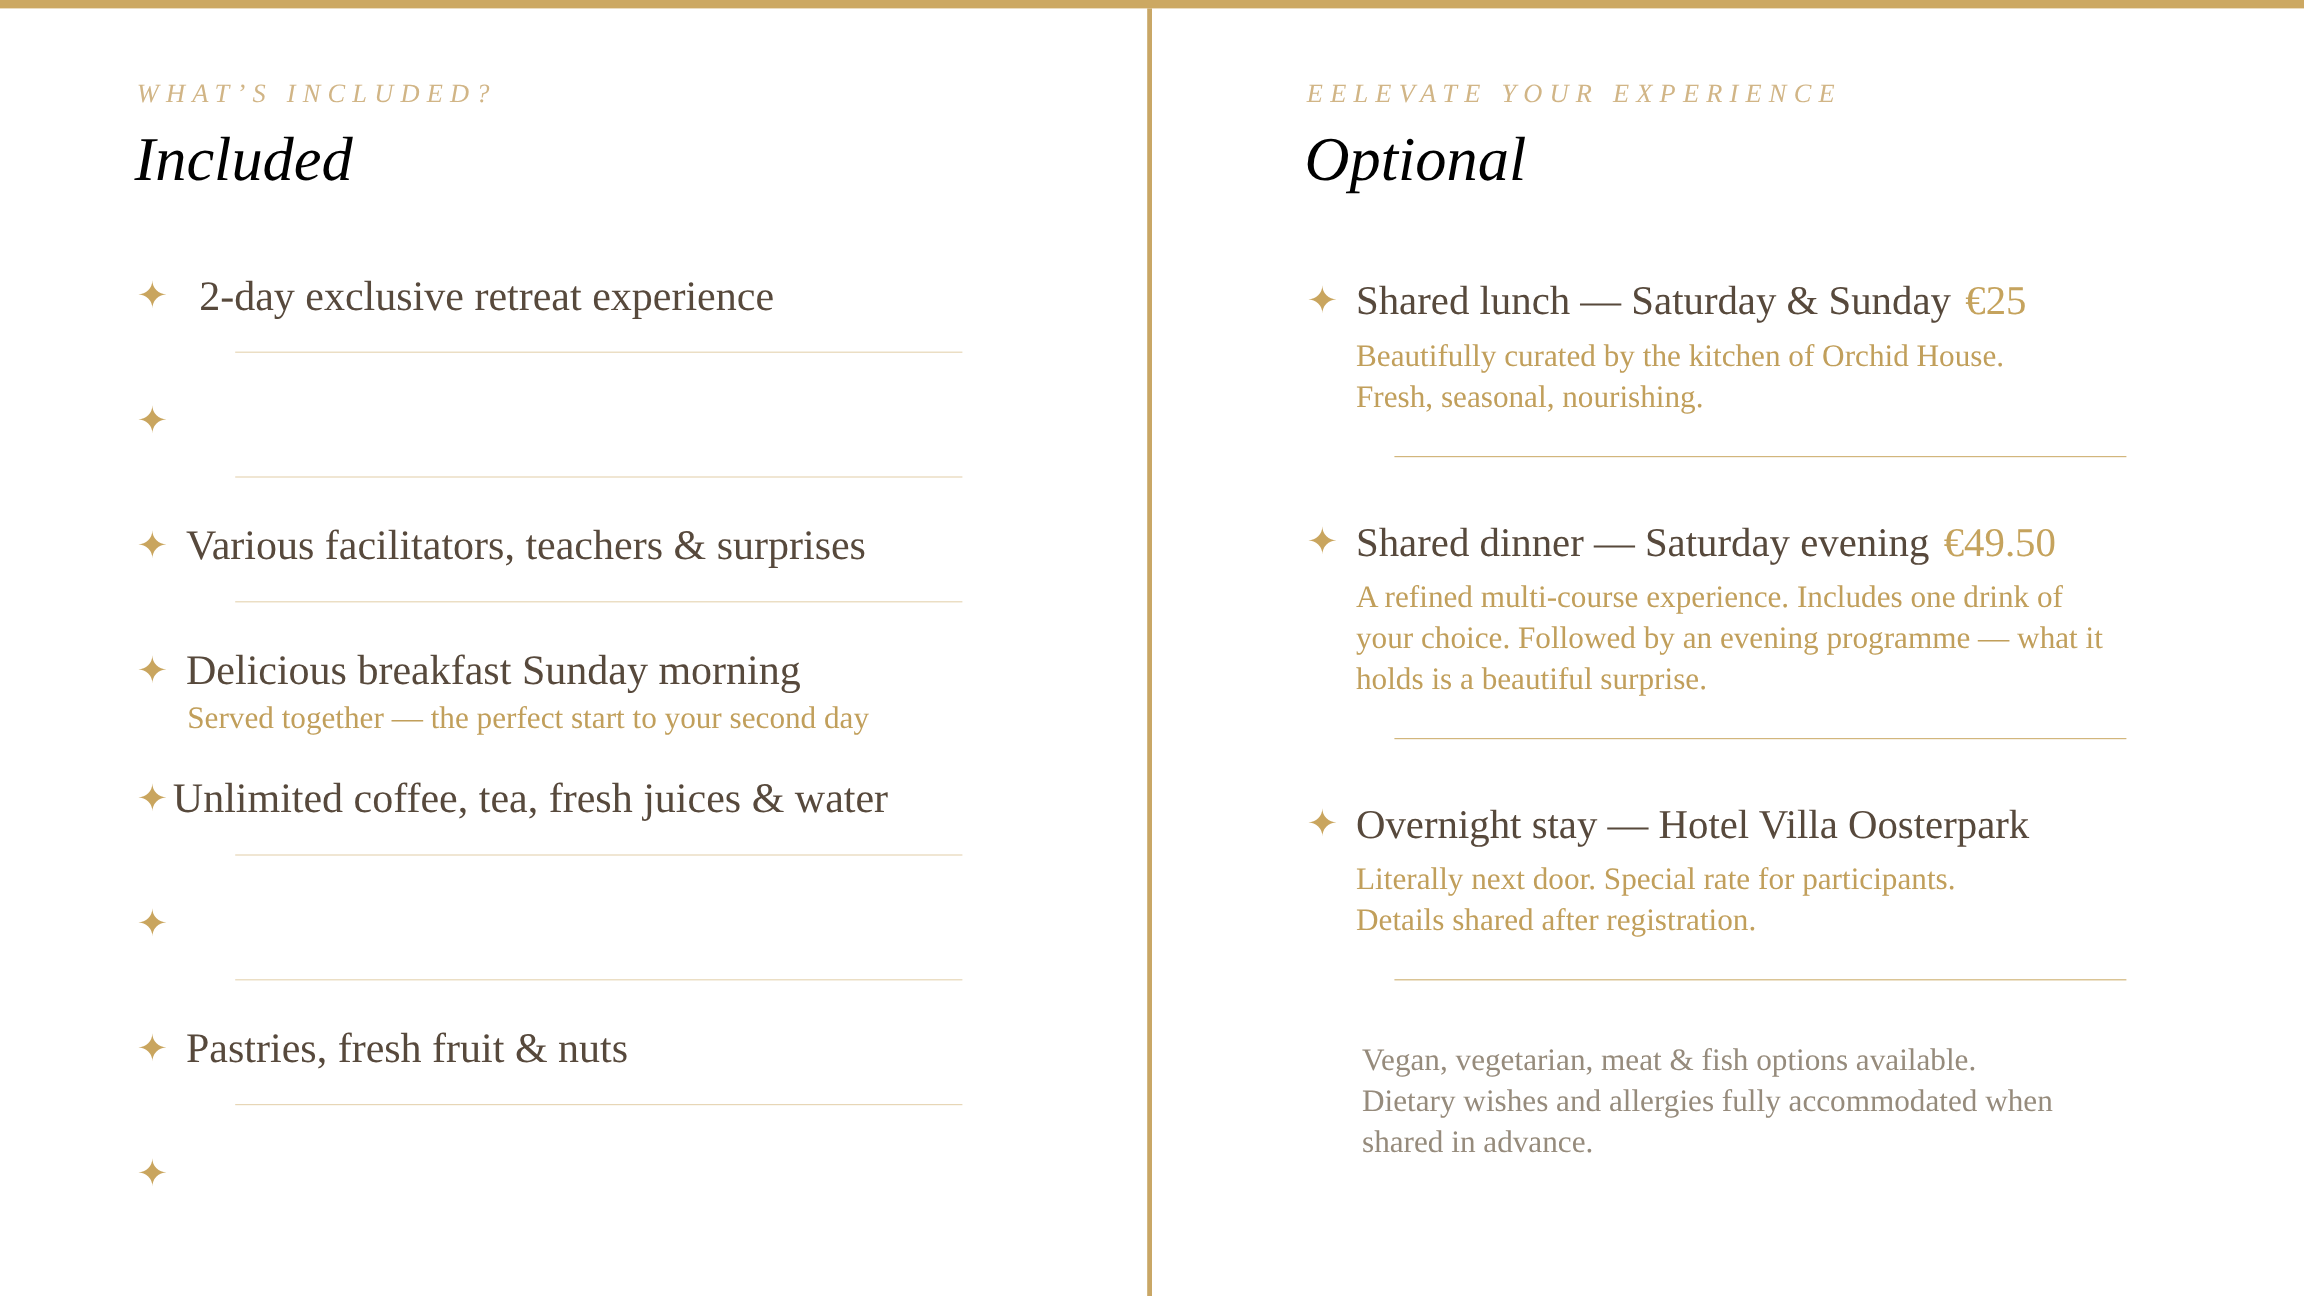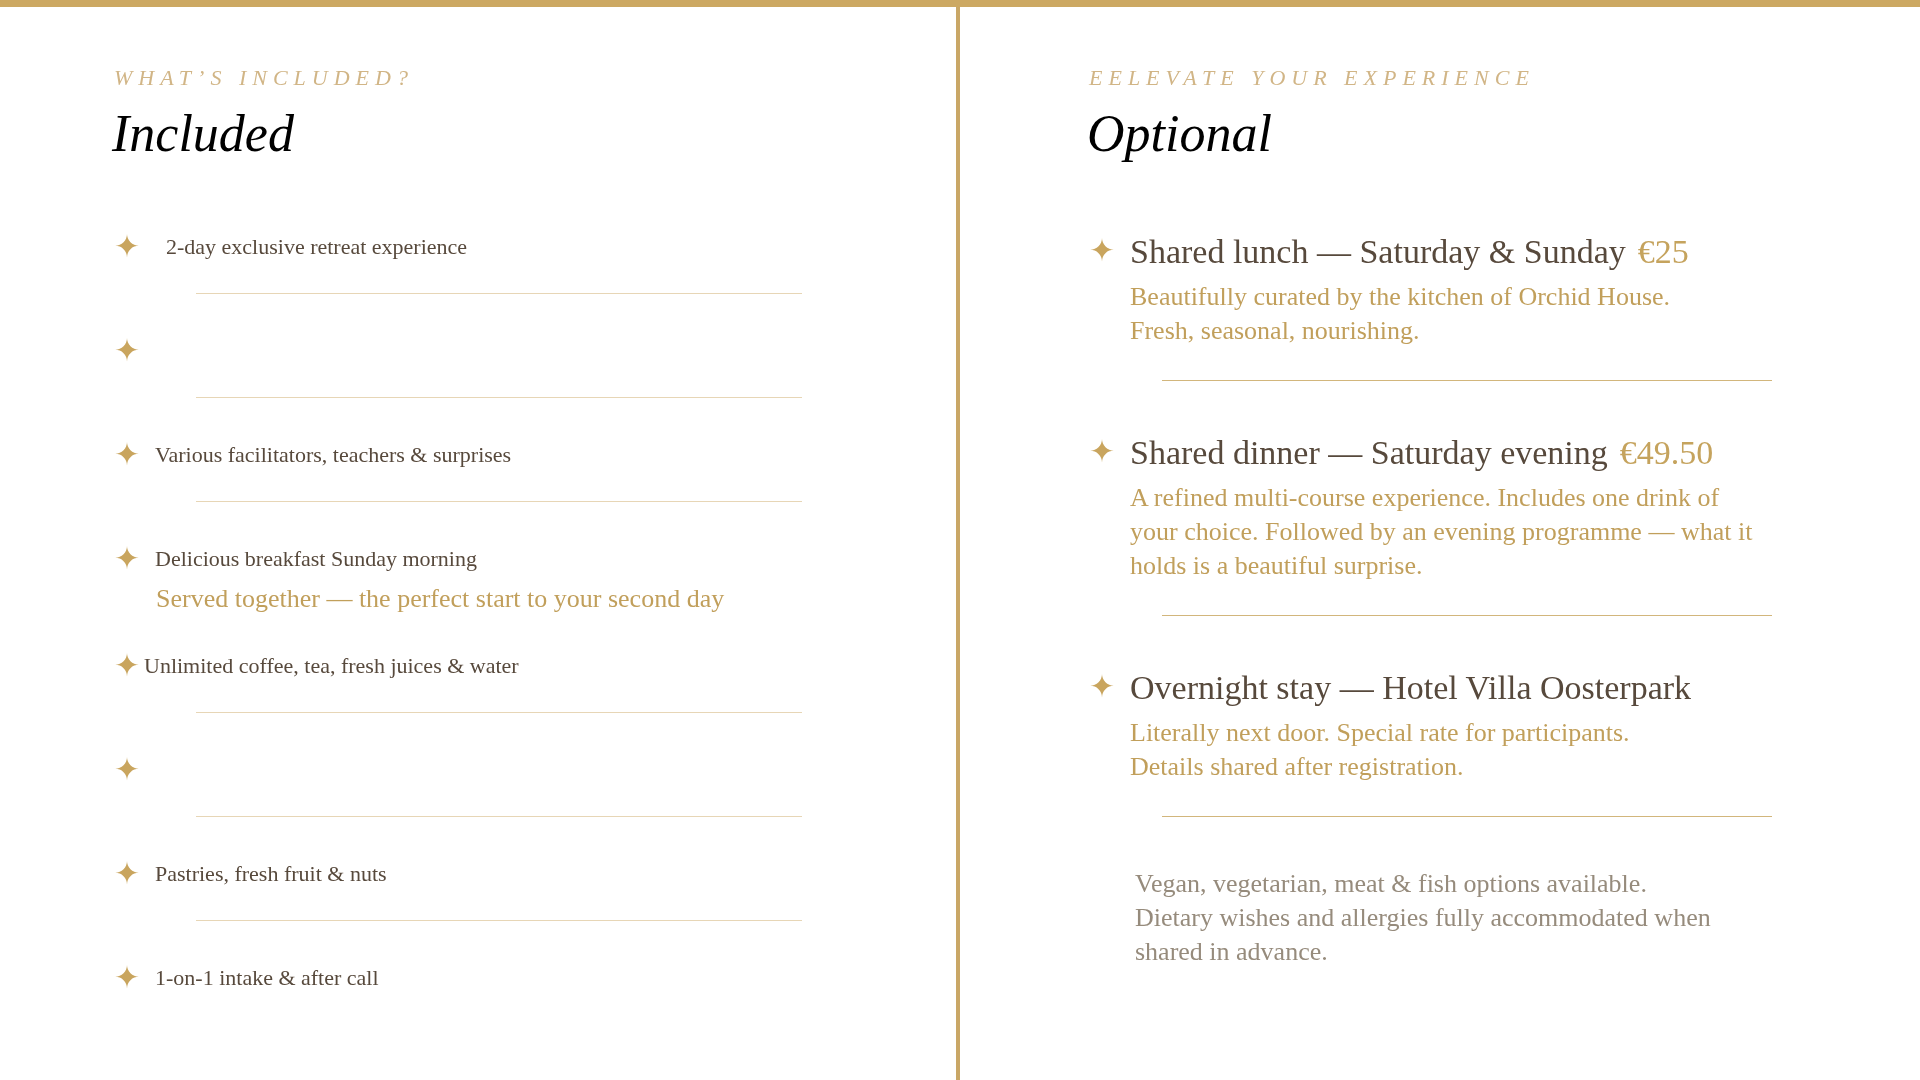--- a/index.html
+++ b/index.html
@@ -52,21 +52,21 @@
   .inc-row.no-gap { gap: 2px; }
   .bullet {
     color: #C9A55E;
     font-size: 31px;
     line-height: 42px;
     width: 30px;
     text-align: center;
     flex: 0 0 auto;
   }
   .inc-label {
-    font-size: 22px;
+    font-size: 35px;
     line-height: 42px;
     color: #57493C;
     text-align: right;
   }
   .inc-sub {
     margin: 2px 0 30px 44px;
     font-size: 26px;
     line-height: 33px;
     color: #C19F5B;
   }
@@ -168,21 +168,20 @@
     <li>
       <div class="inc-row">
         <span class="bullet">✦</span>
         <span class="inc-label">Pastries, fresh fruit &amp; nuts</span>
       </div>
       <hr class="hr-left">
     </li>
     <li>
       <div class="inc-row">
         <span class="bullet">✦</span>
-        <span class="inc-label">1-on-1 intake &amp; after call</span>
       </div>
     </li>
   </ul>
 </section>
 
 <section class="col col-right">
   <p class="eyebrow">EELEVATE YOUR EXPERIENCE</p>
   <h1 class="big-title">Optional</h1>
 
   <ul class="opt-list">

